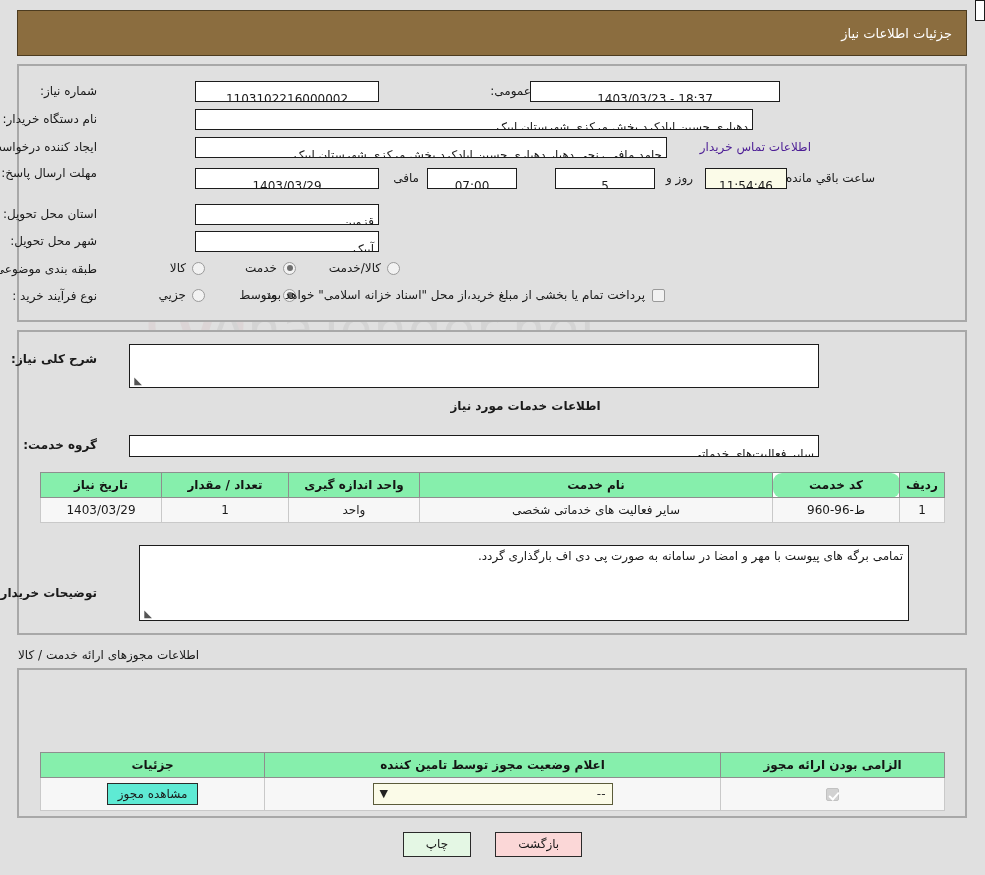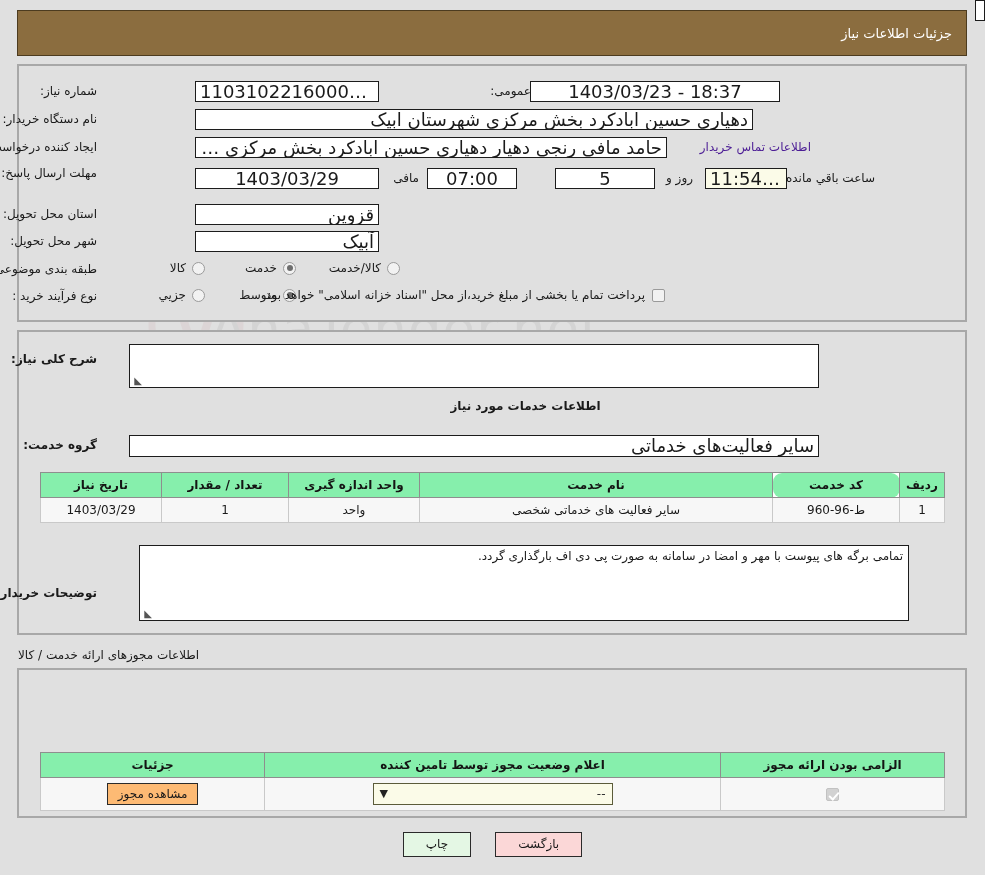--- a/index.html
+++ b/index.html
@@ -95,22 +95,22 @@
     white-space: nowrap;
   }
   .lbl-b { font-weight: bold; }
 
   .fld {
     background: #ffffff;
     border: 1px solid #1c1c1c;
     box-sizing: border-box;
     height: 21px;
     line-height: 19px;
-    font-size: 18px;
-    padding: 0 4px;
+    font-size: 12px;
+    padding: 8px 4px;
     color: #1a1a1a;
     overflow: hidden;
     text-overflow: ellipsis;
     white-space: nowrap;
   }
   .fld.ltr { direction: ltr; text-align: center; }
   .fld.cream { background: #fbfbe8; }
 
   .link {
     color: #4c1d95;
@@ -222,21 +222,21 @@
   }
   .sel .caret {
     position: absolute;
     left: 6px; top: 0;
     line-height: 20px;
     font-size: 11px;
     color: #222;
   }
 
   .btn-cell {
-    background: #fdba74;
+    background: #5eead4;
     border: 1px solid #2a2a2a;
     font-size: 12px;
     padding: 3px 10px;
     display: inline-block;
     cursor: pointer;
     color: #1a1a1a;
   }
 
   
   .footer {

